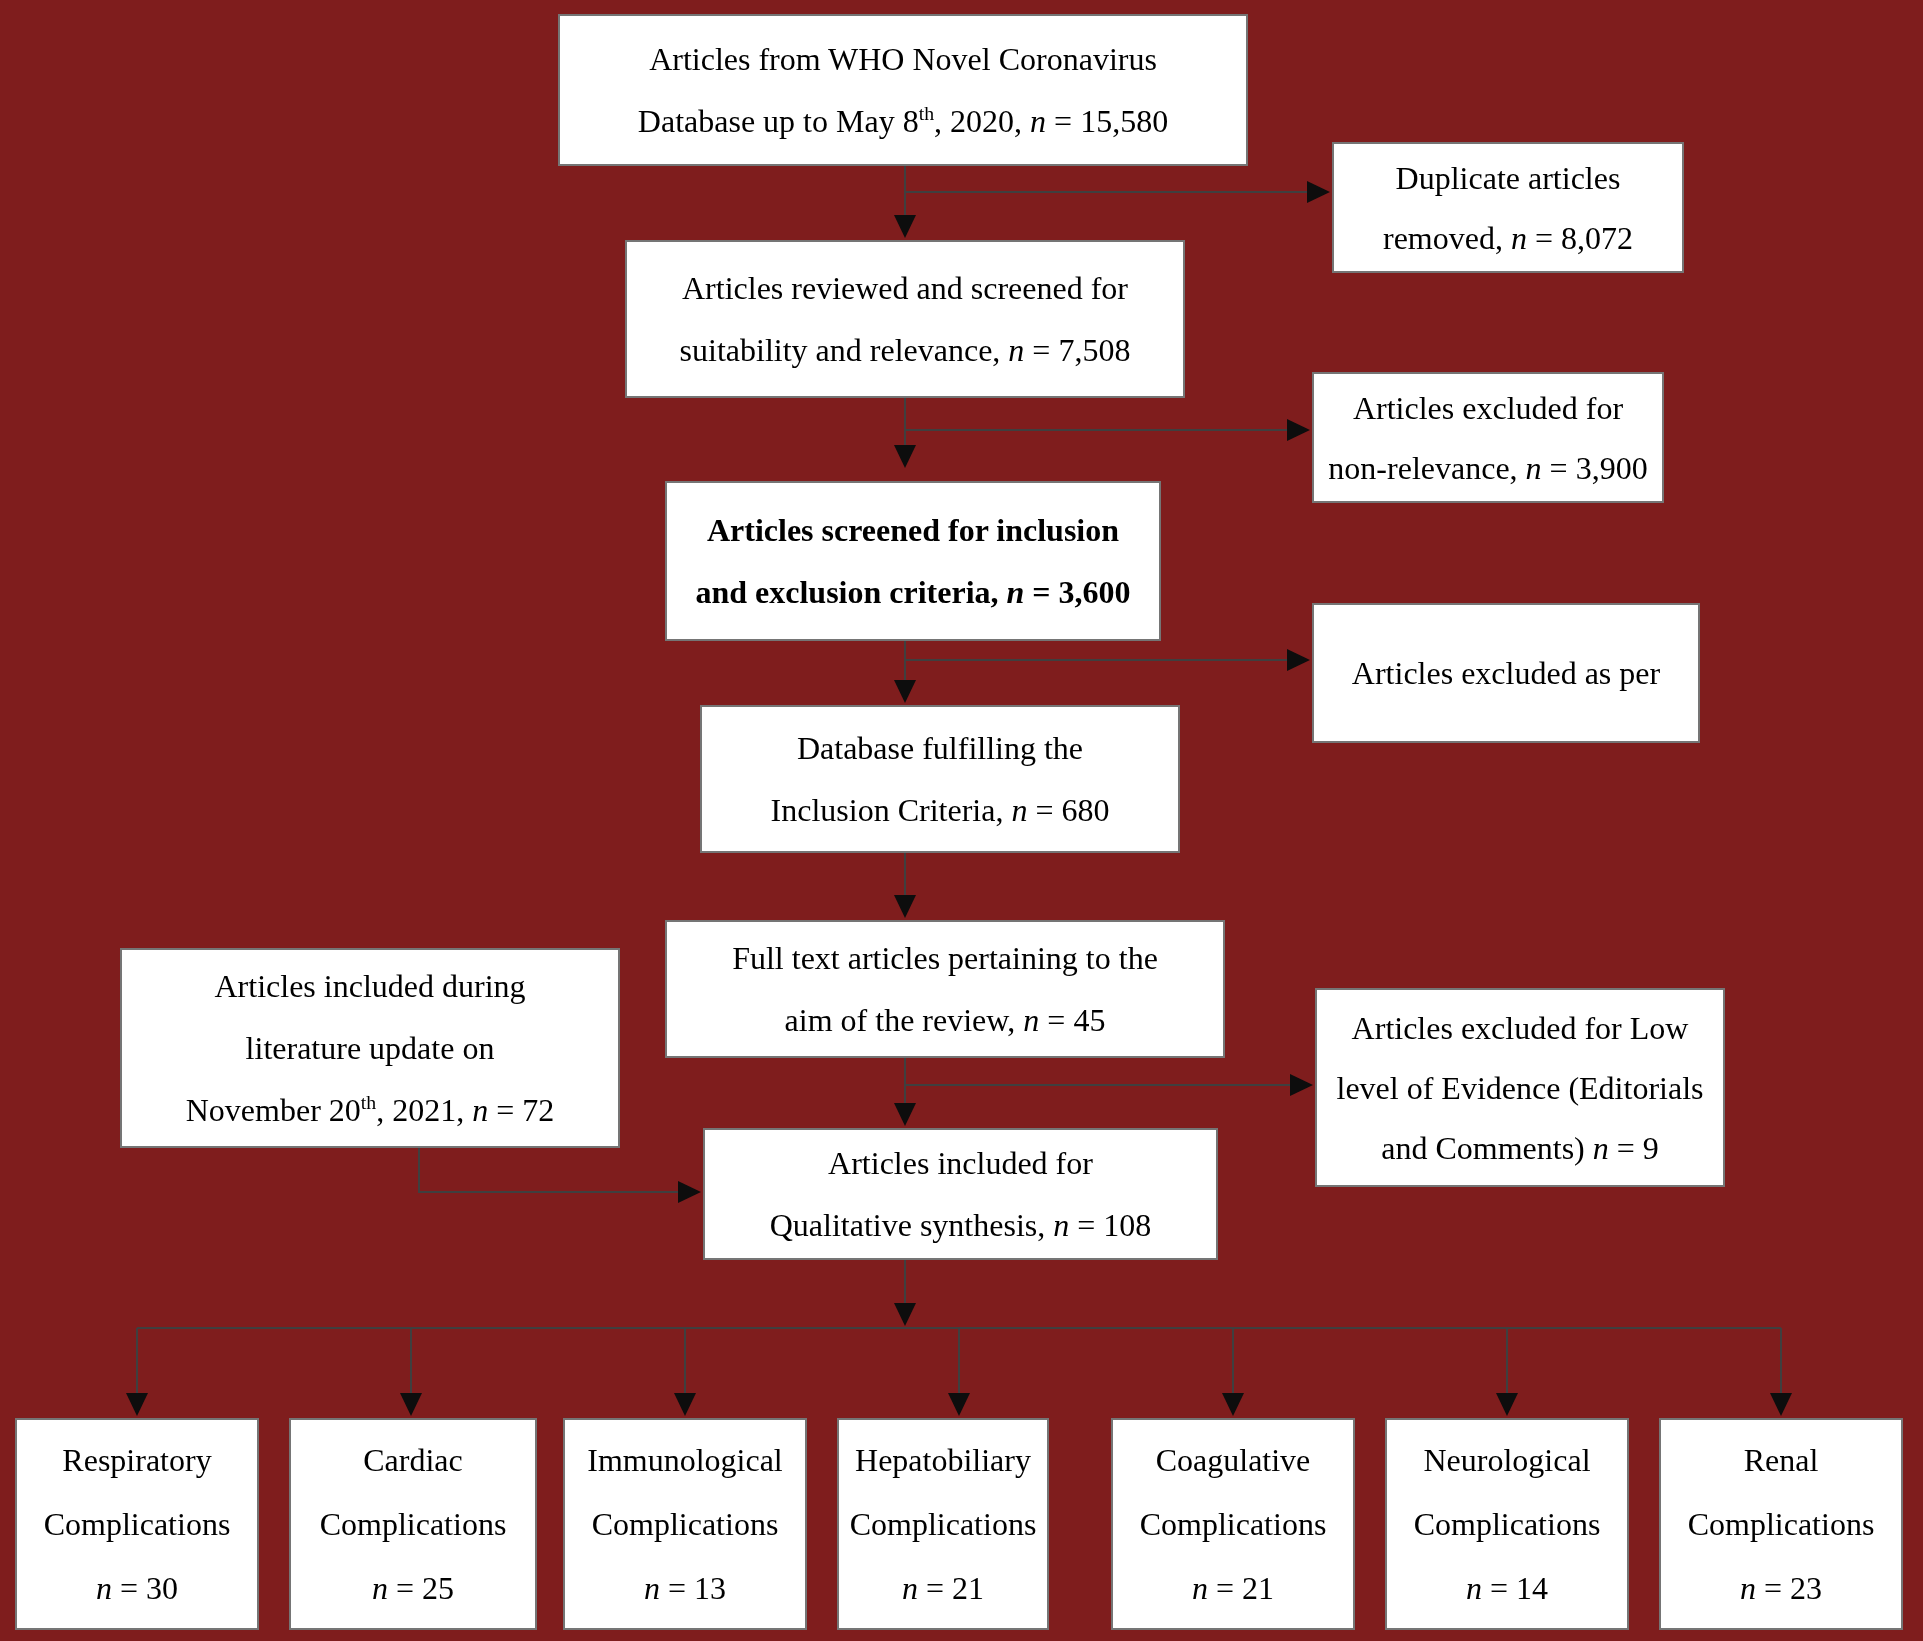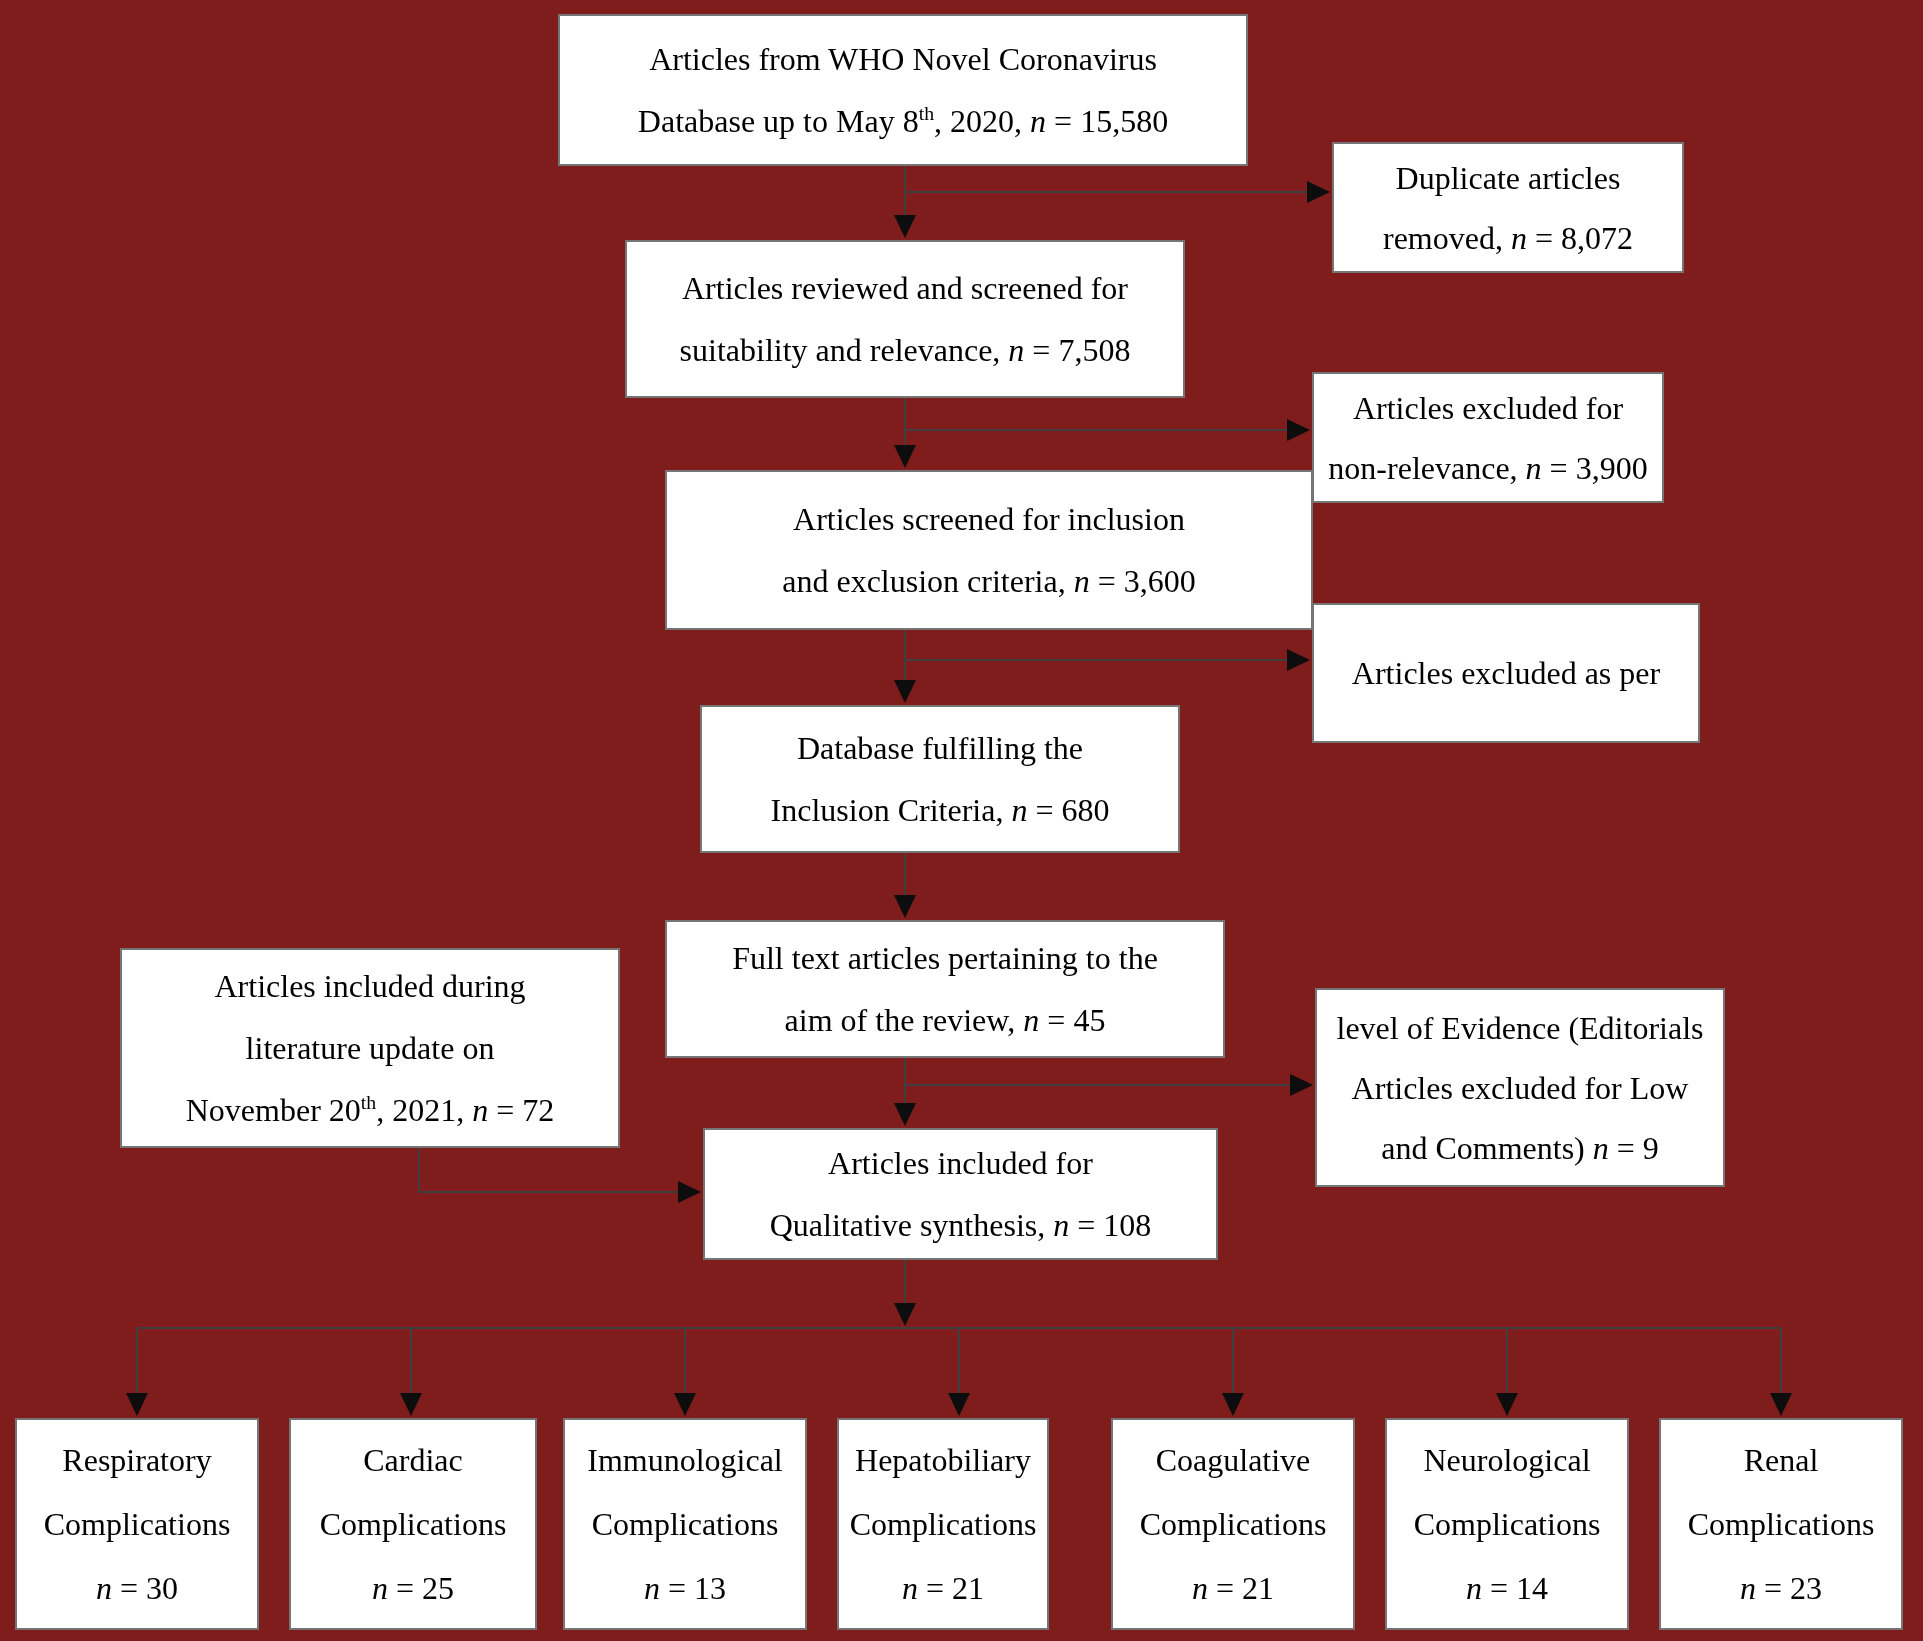--- a/index.html
+++ b/index.html
@@ -92,43 +92,43 @@
         <div class="line"><span>removed, </span><i>n</i><span> = 8,072</span></div>
       </div>
       <div class="box main" style="left: 625px; top: 240px; width: 560px; height: 158px; border-color: rgb(117, 117, 117);">
         <div class="line"><span>Articles reviewed and screened for</span></div>
         <div class="line"><span>suitability and relevance, </span><i>n</i><span> = 7,508</span></div>
       </div>
       <div class="box small" style="left: 1312px; top: 372px; width: 352px; height: 131px; border-color: rgb(117, 117, 117);">
         <div class="line"><span>Articles excluded for</span></div>
         <div class="line"><span>non-relevance, </span><i>n</i><span> = 3,900</span></div>
       </div>
-      <div class="box main" style="left: 665px; top: 470px; width: 648px; height: 160px; border-color: rgb(117, 117, 117);">
+      <div class="box main" style="left: 665px; top: 481px; width: 496px; height: 160px; border-color: rgb(117, 117, 117); font-weight: bold;">
         <div class="line"><span>Articles screened for inclusion</span></div>
         <div class="line"><span>and exclusion criteria, </span><i>n</i><span> = 3,600</span></div>
       </div>
       <div class="box small" style="left: 1312px; top: 603px; width: 388px; height: 140px; border-color: rgb(117, 117, 117);">
         <div class="line"><span>Articles excluded as per</span></div>
       </div>
       <div class="box main" style="left: 700px; top: 705px; width: 480px; height: 148px; border-color: rgb(117, 117, 117);">
         <div class="line"><span>Database fulfilling the</span></div>
         <div class="line"><span>Inclusion Criteria, </span><i>n</i><span> = 680</span></div>
       </div>
       <div class="box main" style="left: 665px; top: 920px; width: 560px; height: 138px; border-color: rgb(117, 117, 117);">
         <div class="line"><span>Full text articles pertaining to the</span></div>
         <div class="line"><span>aim of the review, </span><i>n</i><span> = 45</span></div>
       </div>
       <div class="box main" style="left: 120px; top: 948px; width: 500px; height: 200px; border-color: rgb(117, 117, 117);">
         <div class="line"><span>Articles included during</span></div>
         <div class="line"><span>literature update on</span></div>
         <div class="line"><span>November 20</span><sup>th</sup><span>, 2021, </span><i>n</i><span> = 72</span></div>
       </div>
       <div class="box small" style="left: 1315px; top: 988px; width: 410px; height: 199px; border-color: rgb(117, 117, 117);">
+        <div class="line"><span>Articles excluded for Low</span></div>
         <div class="line"><span>level of Evidence (Editorials</span></div>
-        <div class="line"><span>Articles excluded for Low</span></div>
         <div class="line"><span>and Comments) </span><i>n</i><span> = 9</span></div>
       </div>
       <div class="box main" style="left: 703px; top: 1128px; width: 515px; height: 132px; border-color: rgb(117, 117, 117);">
         <div class="line"><span>Articles included for</span></div>
         <div class="line"><span>Qualitative synthesis, </span><i>n</i><span> = 108</span></div>
       </div>
       <div class="box bottom" style="left: 15px; top: 1418px; width: 244px; height: 212px; border-color: rgb(117, 117, 117);">
         <div class="line"><span>Respiratory</span></div>
         <div class="line"><span>Complications</span></div>
         <div class="line"><i>n</i><span> = 30</span></div>

